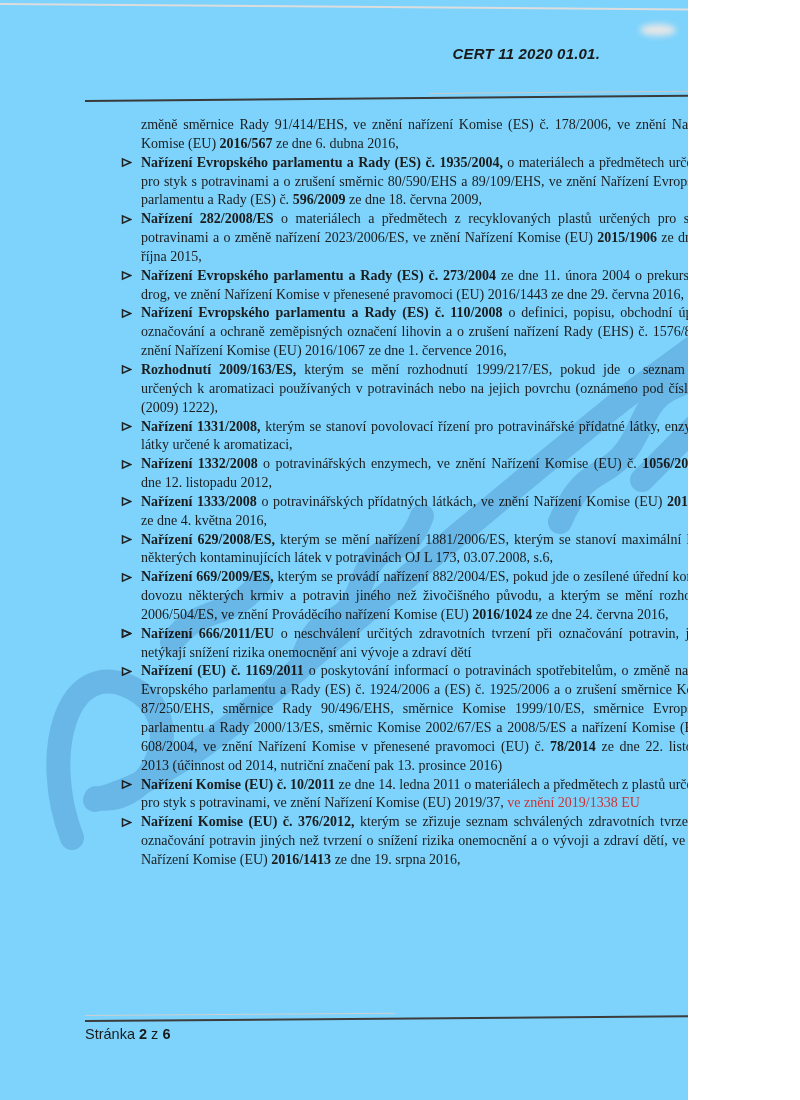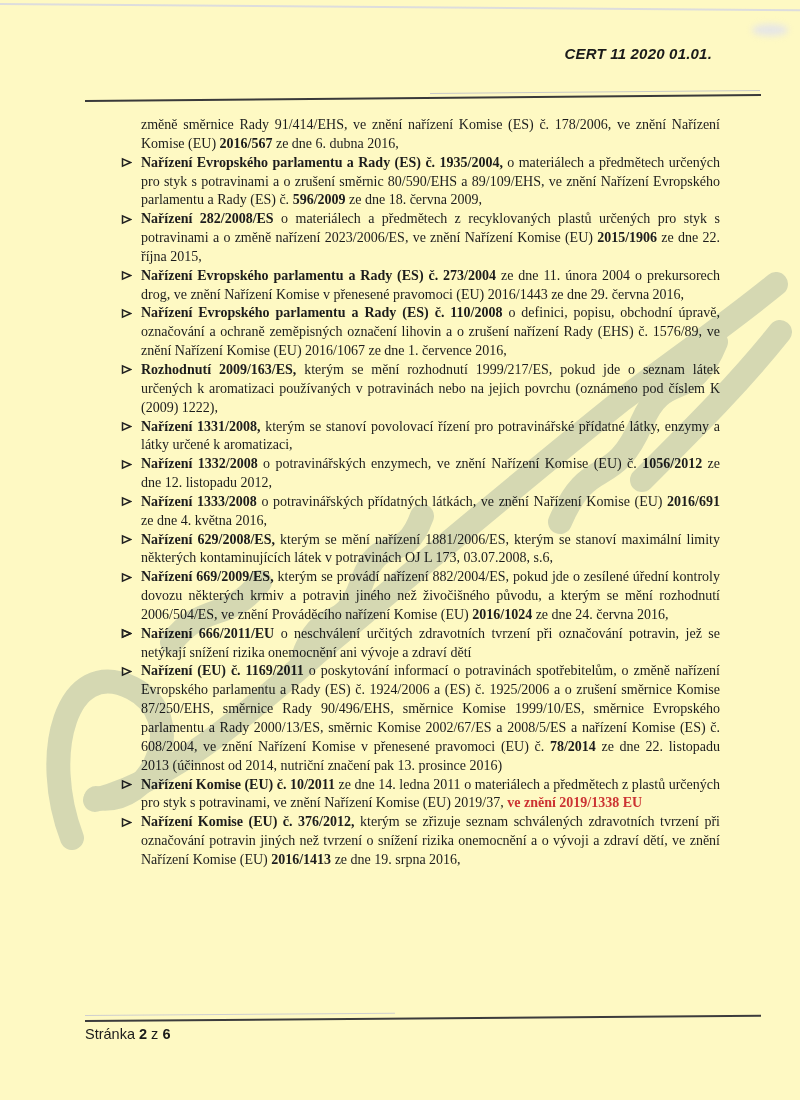--- a/index.html
+++ b/index.html
@@ -1,18 +1,18 @@
 <!DOCTYPE html>
 <html lang="cs" style="--text: #1c1c1c; --red: #cc3333; --wm: #ccd6e4;"><head>
 <meta charset="utf-8">
 <style>
   * { margin:0; padding:0; box-sizing:border-box; }
   html, body { background:#ffffff; }
   .page {
-    position:relative; width:800px; height:1100px; background:#fef9c3; overflow:hidden;
+    position:relative; width:688px; height:1100px; background:#7dd3fc; overflow:hidden;
     font-family:"Liberation Serif", serif; color:var(--text,#1c1c1c);
   }
   .scan-top {
     position:absolute; left:-6px; top:3px; width:812px; height:2px;
     background:#dddddd; transform:rotate(0.45deg); transform-origin:left center;
   }
   .scan-corner {
     position:absolute; right:12px; top:24px; width:36px; height:12px;
     background:#e6e6e6; border-radius:50%; filter:blur(3px);
   }
@@ -30,21 +30,21 @@
     background:#c8c8c8; transform:rotate(-0.5deg); transform-origin:left center;
   }
   .body-list {
     position:absolute; left:120px; top:116px; width:600px;
     font-size:14px; line-height:18.85px; text-align:justify;
   }
   .item { position:relative; padding-left:21px; }
   .marker { position:absolute; left:1px; top:3.5px; color:#222222; }
   .marker svg { display:block; }
   .seg-b { font-weight:bold; }
-  .seg-r { font-weight:bold; color:var(--red,#cc3333); }
+  .seg-r { font-weight:normal; color:var(--red,#cc3333); }
   .rule-footer {
     position:absolute; left:85px; top:1020px; width:676px; height:2px;
     background:#3c3c3c; transform:rotate(-0.45deg); transform-origin:left center;
   }
   .rule-footer-echo {
     position:absolute; left:85px; top:1015px; width:310px; height:1px;
     background:#cfcfcf; transform:rotate(-0.4deg); transform-origin:left center;
   }
   .footer-text {
     position:absolute; left:85px; top:1026px; width:676px; text-align:left;

